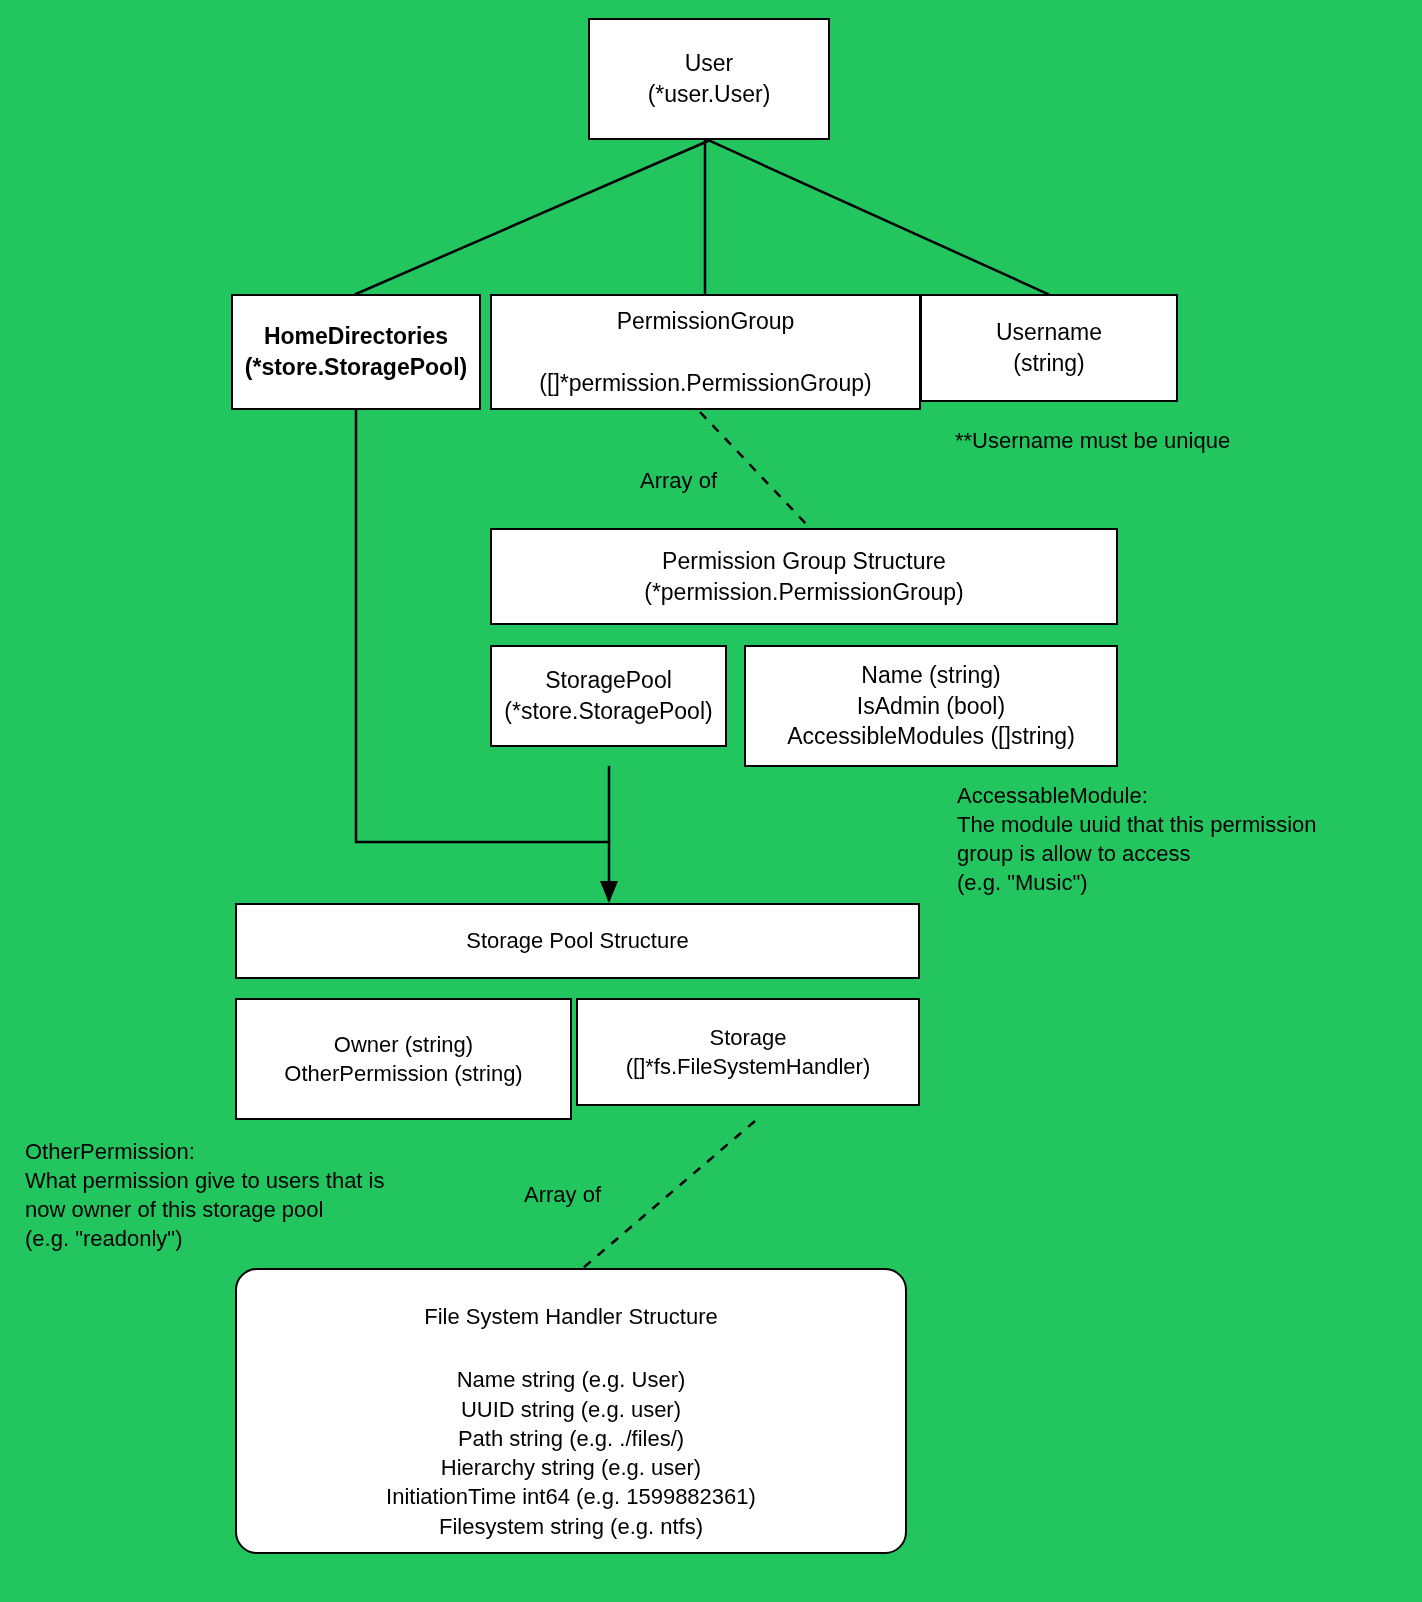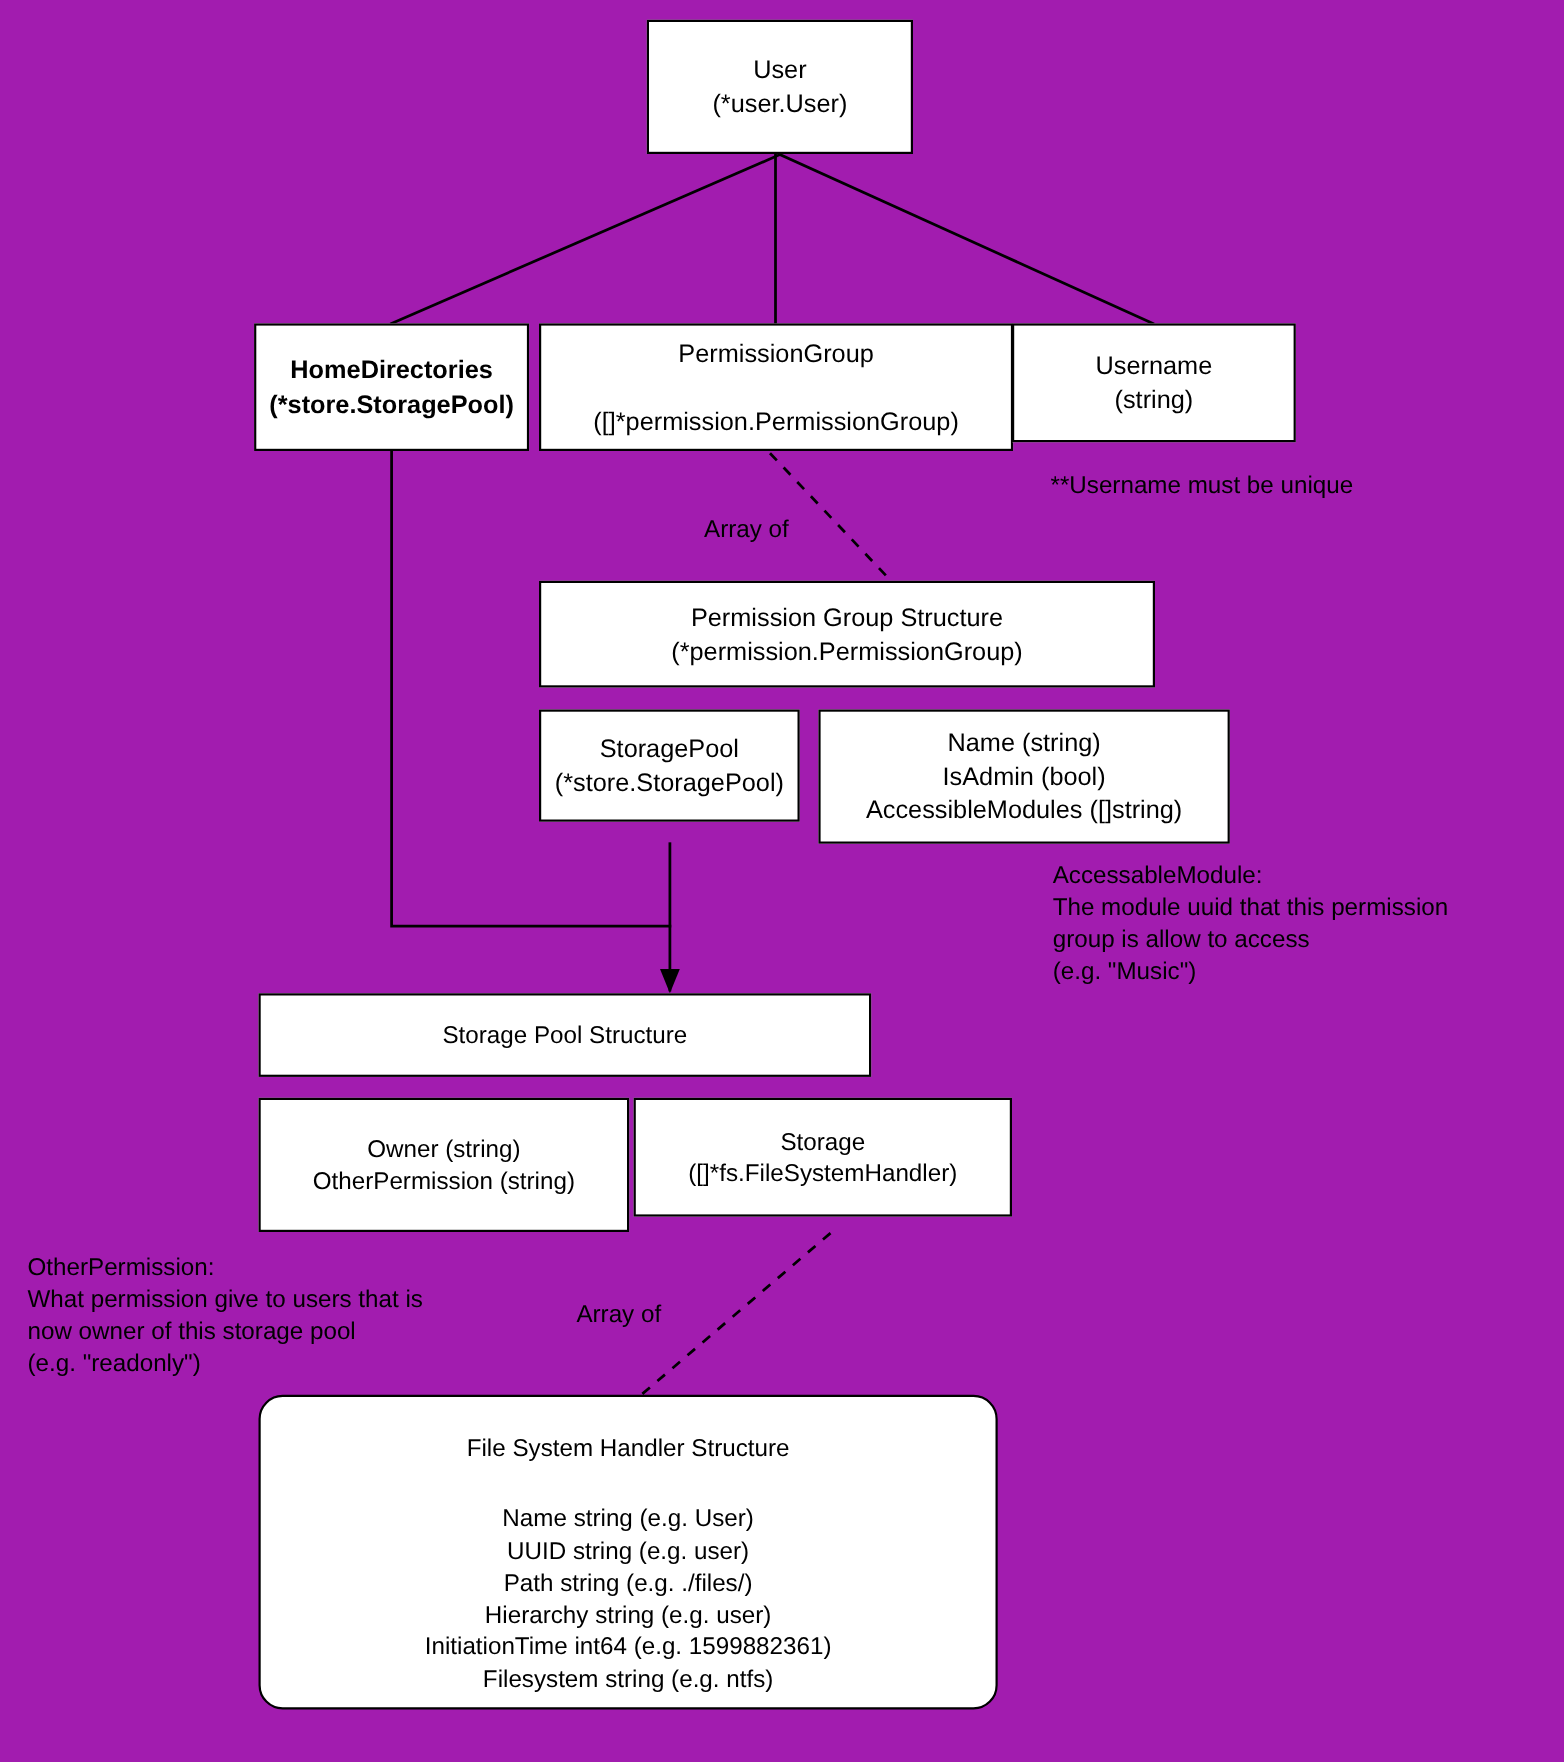--- a/index.html
+++ b/index.html
@@ -4,21 +4,21 @@
 <style>
   html, body {
     margin: 0;
     padding: 0;
     background: #ffffff;
   }
   #canvas {
     position: relative;
     width: 1422px;
     height: 1602px;
-    background: #a21caf;
+    background: #22c55e;
     font-family: "Liberation Sans", sans-serif;
     color: #000000;
     overflow: hidden;
   }
   #edges {
     position: absolute;
     left: 0;
     top: 0;
     width: 1422px;
     height: 1602px;
@@ -48,24 +48,24 @@
     position: absolute;
     white-space: pre;
     z-index: 3;
   }
 
   
   #n-user            { left: 588px;  top: 18px;   width: 242px; height: 122px; font-size: 23px; }
   #n-homedirs        { left: 231px;  top: 294px;  width: 250px; height: 116px; font-size: 23px; font-weight: bold; }
   #n-permgroup       { left: 490px;  top: 294px;  width: 431px; height: 116px; font-size: 23px; gap: 31px; }
   #n-username        { left: 920px;  top: 294px;  width: 258px; height: 108px; font-size: 23px; }
-  #n-pgstruct        { left: 490px;  top: 528px;  width: 560px; height: 97px;  font-size: 23px; }
+  #n-pgstruct        { left: 490px;  top: 528px;  width: 628px; height: 97px;  font-size: 23px; }
   #n-storagepool     { left: 490px;  top: 645px;  width: 237px; height: 102px; font-size: 23px; }
   #n-pgfields        { left: 744px;  top: 645px;  width: 374px; height: 122px; font-size: 23px; }
-  #n-spstruct        { left: 235px;  top: 903px;  width: 557px; height: 76px;  font-size: 22px; }
+  #n-spstruct        { left: 235px;  top: 903px;  width: 685px; height: 76px;  font-size: 22px; }
   #n-spowner         { left: 235px;  top: 998px;  width: 337px; height: 122px; font-size: 22px; }
   #n-spstorage       { left: 576px;  top: 998px;  width: 344px; height: 108px; font-size: 22px; }
   #n-fshandler       { left: 235px;  top: 1268px; width: 672px; height: 286px; font-size: 22px; }
 
   #n-fshandler { justify-content: flex-start; padding-top: 32px; border-radius: 22px; }
   #n-fshandler .gap { height: 34px; }
 
   
   #note-username { left: 955px;  top: 426px;  font-size: 22px; }
   #note-accmod   { left: 957px;  top: 781px;  font-size: 22px; }

